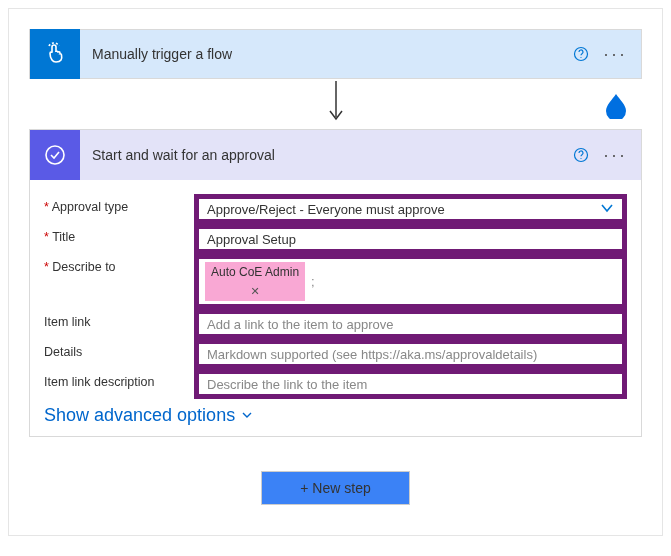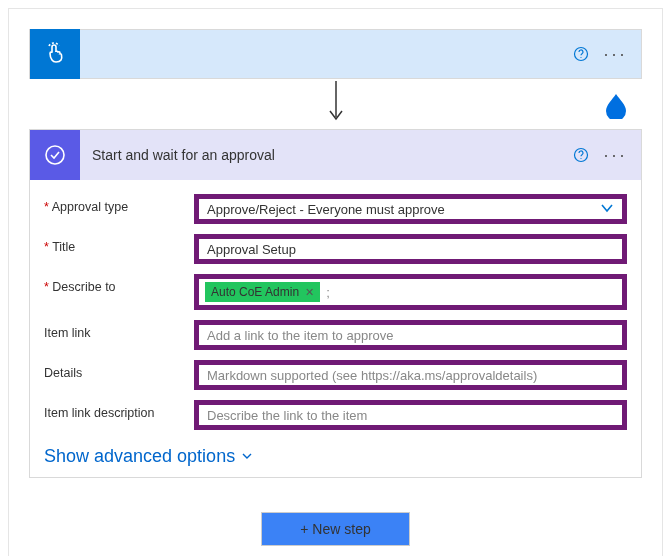--- a/index.html
+++ b/index.html
@@ -14,30 +14,30 @@
   .help-icon svg { display: block; }
   .more-icon { font-size: 18px; color: #555; letter-spacing: 2px; cursor: pointer; line-height: 1; }
   .connector { display: flex; flex-direction: column; align-items: center; height: 50px; position: relative; }
   .connector svg { display: block; }
   .drop { position: absolute; right: 12px; top: 12px; width: 28px; height: 28px; }
   .drop svg { display: block; }
   .action-card { }
   .action-header { display: flex; align-items: center; background: #e3e3f8; height: 50px; justify-content: space-between; }
   .action-icon { width: 50px; height: 50px; background: #5a5ae6; display: flex; align-items: center; justify-content: center; color: #fff; }
   .action-body { padding: 14px 14px 10px 14px; }
-  .row { display: flex; align-items: flex-start; margin-bottom: 10px; }
+  .row { display: flex; align-items: flex-start; }
   .label { width: 150px; font-size: 12.5px; color: #333; padding-top: 6px; }
   .req::before { content: "* "; color: #c00; }
   .field { flex: 1; }
   .select, .input, .chipbox { width: 100%; border: 5px solid #701a75; font-size: 13px; padding: 6px 8px; background: #fff; color: #333; height: 30px; }
   .input::placeholder { color: #888; }
   .select { display: flex; align-items: center; justify-content: space-between; cursor: pointer; }
   .select .chev { color: #0077d4; }
   .chipbox { display: flex; align-items: center; gap: 6px; padding: 3px 6px; height: auto; min-height: 30px; }
-  .chip { background: #22c55e; font-size: 12px; padding: 3px 6px; display: inline-flex; align-items: center; gap: 6px; }
+  .chip { background: #f9a8d4; font-size: 12px; padding: 3px 6px; display: inline-flex; align-items: center; gap: 6px; flex-direction: column; }
   .chip-x { cursor: pointer; color: #555; font-size: 11px; }
   .chip-after { color: #888; font-size: 13px; }
   .adv { color: #0066cc; font-size: 18px; display: inline-flex; align-items: center; gap: 6px; cursor: pointer; margin-top: 6px; }
   .adv .chev-sm { color: #0066cc; }
   .footer { display: flex; justify-content: center; gap: 16px; margin-top: 34px; }
   .btn { border: 1px solid #ccc; background: #3b82f6; padding: 8px 38px; font-size: 14px; color: #333; cursor: pointer; }
 </style>
 </head>
 <body>
 
@@ -46,20 +46,21 @@
   <div class="card trigger-card">
     <div class="trigger-icon">
       <svg width="24" height="24" viewBox="0 0 24 24" fill="none" stroke="currentColor" stroke-width="1.6">
         <path d="M9 10V5a2 2 0 0 1 4 0v5"></path>
         <path d="M9 11c0-1-2-1.5-2 .5 0 2 1 5 2 6.5 1 1.5 2 2 4 2s4-.5 5-2c.7-1 .9-3 .5-5-.3-1.5-2-1.5-2-.5"></path>
         <path d="M13 10c0-1 2-1 2 .5"></path>
         <path d="M15 10.5c0-1 2-1 2 .5"></path>
         <path d="M6 4c1-2 3-3 5-3s4 1 5 3" stroke-dasharray="2 2"></path>
       </svg>
     </div>
+    <div class="card-title">Manually trigger a flow</div>
     <div class="card-actions">
       <span class="help-icon">
         <svg width="16" height="16" viewBox="0 0 16 16" fill="none" stroke="#0077d4" stroke-width="1.2">
           <circle cx="8" cy="8" r="6.5"></circle>
           <path d="M6 6a2 2 0 1 1 3 1.7c-.7.4-1 .8-1 1.6"></path>
           <circle cx="8" cy="11.5" r="0.6" fill="#0077d4" stroke="none"></circle>
         </svg>
       </span>
       <span class="more-icon">···</span>
     </div>

